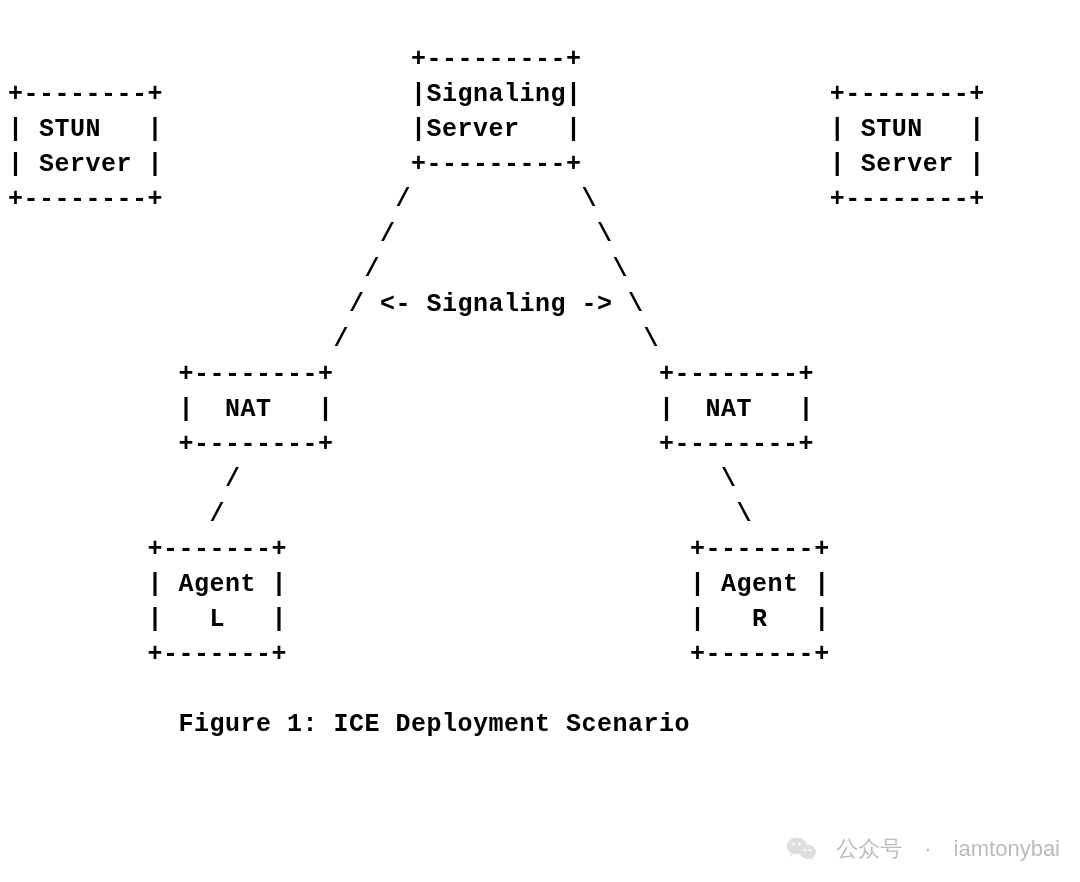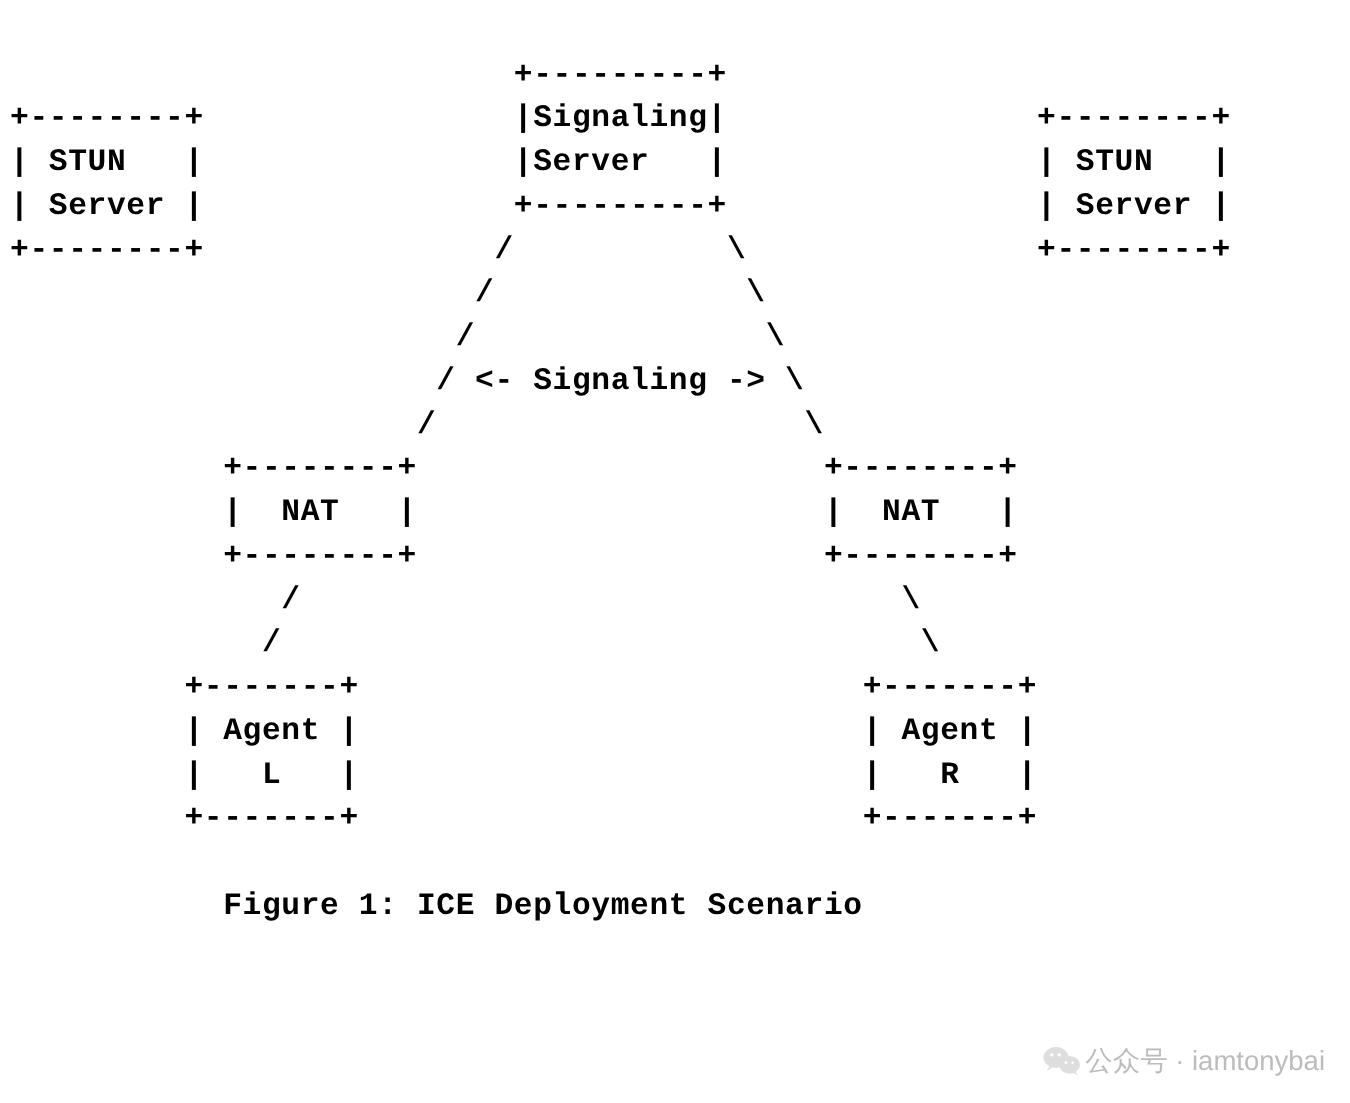--- a/index.html
+++ b/index.html
@@ -20,21 +20,21 @@
       color: #000;
       padding: 42px 0 0 8px;
       letter-spacing: 0.5px;
     }
     .watermark {
       position: absolute;
       right: 20px;
       bottom: 18px;
       display: flex;
       align-items: center;
-      gap: 4px;
+      gap: 20px;
       color: #bcbcbc;
       font-family: -apple-system, BlinkMacSystemFont, "Segoe UI", Arial, sans-serif;
       font-size: 22px;
       font-weight: 400;
     }
     .watermark .wm-icon {
       width: 30px;
       height: 26px;
       opacity: 0.6;
     }

